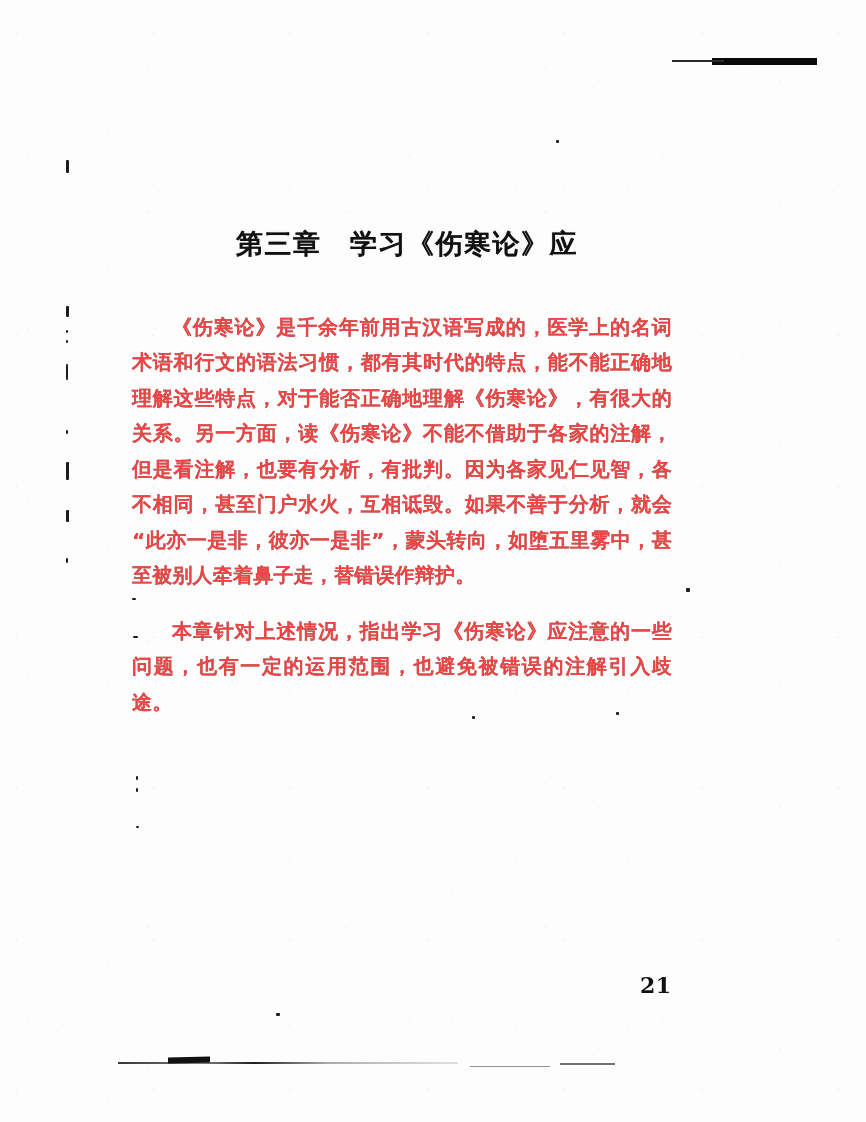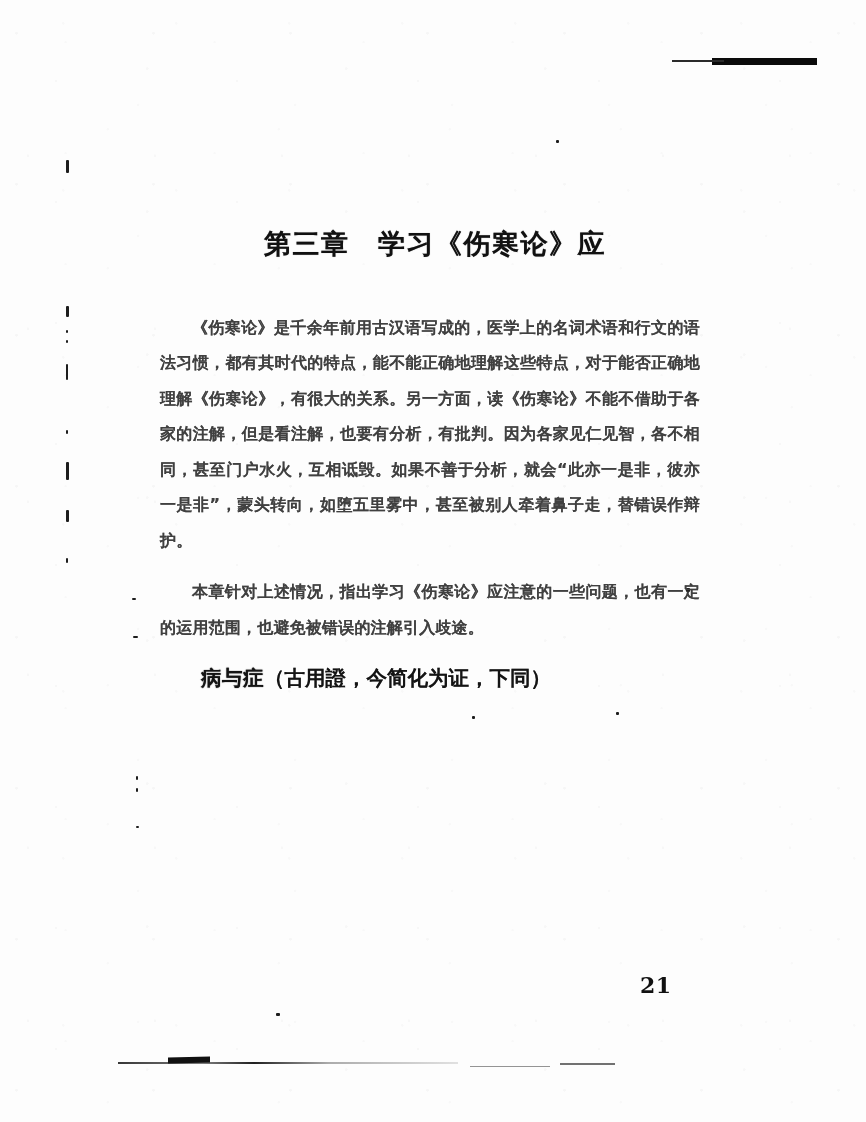--- a/index.html
+++ b/index.html
@@ -95,47 +95,47 @@
 
   .edge-speck {
     position: absolute;
     background: #1d1d1d;
     border-radius: 1px;
   }
 
   
   .content {
     position: absolute;
-    left: 160px;
+    left: 132px;
     top: 0;
     width: 540px;
   }
 
   .chapter-title {
     margin-top: 222px;
     text-align: center;
     font-family: "DejaVu Sans", "Liberation Sans", sans-serif;
     font-weight: 700;
     font-size: 27px;
     line-height: 1.62;
     letter-spacing: 1.5px;
     color: #111;
     text-shadow: 0 0 .7px rgba(0,0,0,.55);
   }
   .chapter-title .line1 { display: block; padding-left: 10px; }
   .chapter-title .line2 { display: block; padding-left: 78px; }
 
   .body-para {
     margin-top: 0;
-    font-size: 16px;
+    font-size: 20px;
     line-height: 35.5px;
     letter-spacing: .2px;
     text-align: justify;
     text-justify: inter-ideograph;
-    color: #404040;
+    color: #ef4444;
     font-weight: 600;
     text-shadow: 0 0 .55px rgba(0,0,0,.5);
     text-indent: 2em;
   }
 
   #para-intro { margin-top: 44px; }
   #para-aim   { margin-top: 0; }
 
   .section-heading {
     margin-top: 46px;
@@ -219,21 +219,18 @@
     <h1 class="chapter-title">
       <span class="line1">第三章　学习《伤寒论》应</span>
     </h1>
 
     <p class="body-para" id="para-intro">《伤寒论》是千余年前用古汉语写成的，医学上的名词术语和行文的语法习惯，都有其时代的特点，能不能正确地理解这些特点，对于能否正确地理解《伤寒论》，有很大的关系。另一方面，读《伤寒论》不能不借助于各家的注解，但是看注解，也要有分析，有批判。因为各家见仁见智，各不相同，甚至门户水火，互相诋毁。如果不善于分析，就会“此亦一是非，彼亦一是非”，蒙头转向，如堕五里雾中，甚至被别人牵着鼻子走，替错误作辩护。</p>
 
     <p class="body-para" id="para-aim">本章针对上述情况，指出学习《伤寒论》应注意的一些问题，也有一定的运用范围，也避免被错误的注解引入歧途。</p>
 
 
 
-    <p class="term-entry">
-      <span class="term-name">病与症</span><span class="term-note">（古用證，今简化为证，下同）</span>
-    </p>
 
   </div>
 
   <div class="page-number">21</div>
 
 </div>
 
 </body></html>

